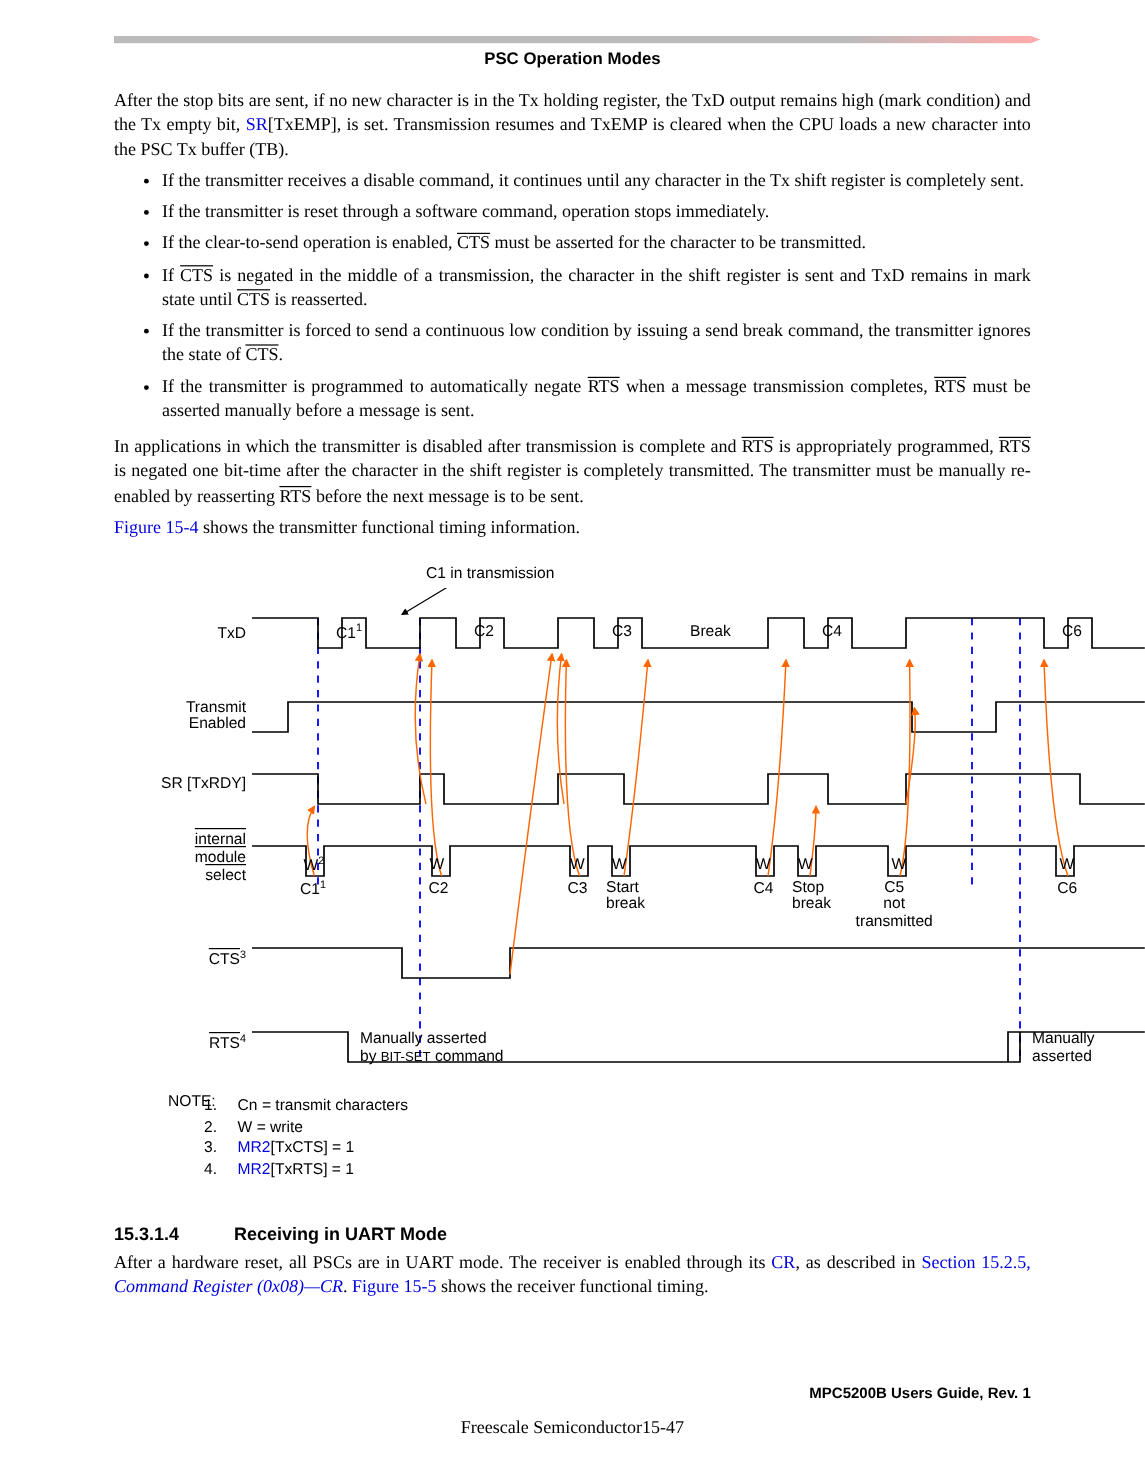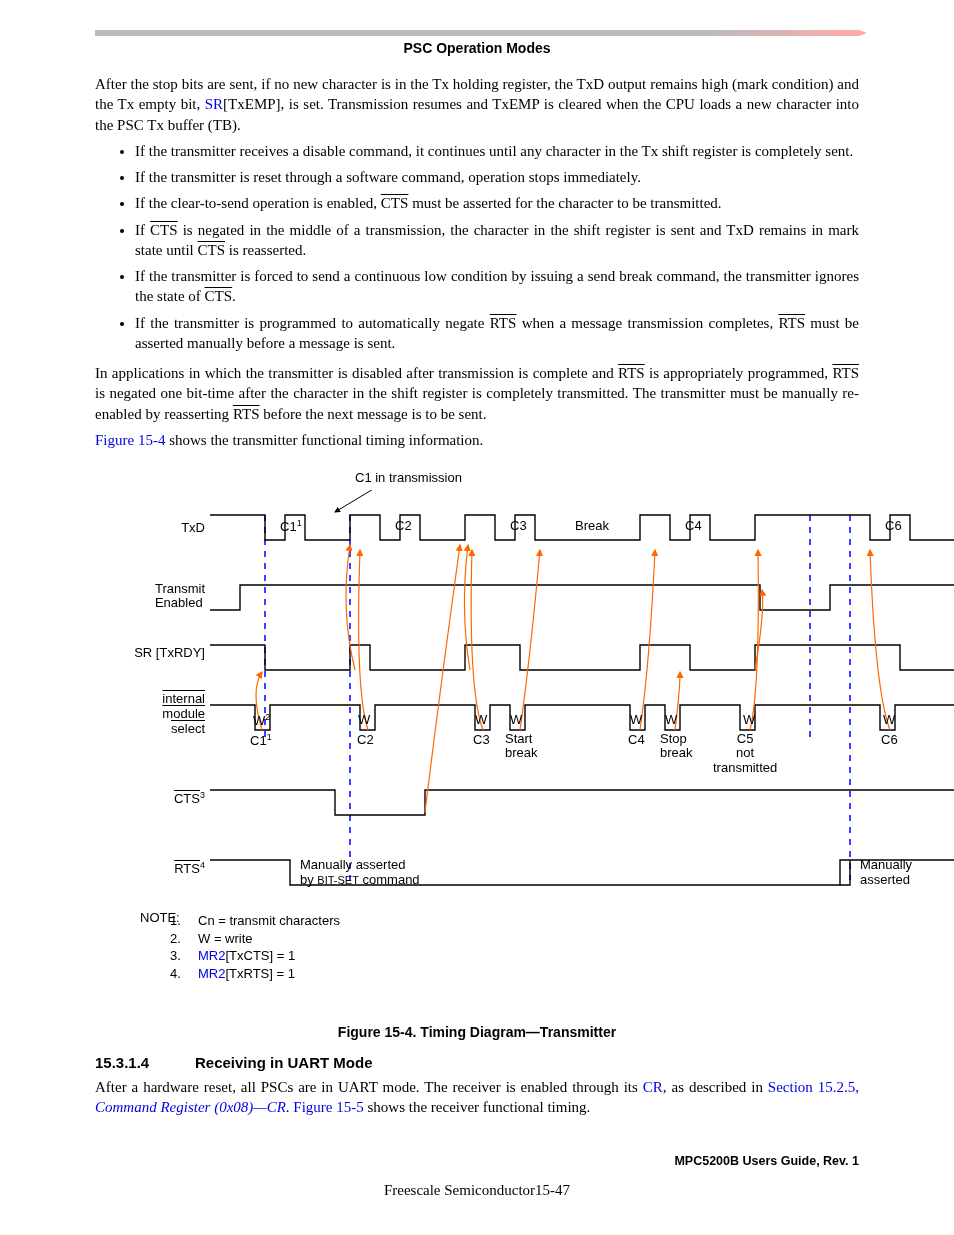--- a/index.html
+++ b/index.html
@@ -100,21 +100,21 @@
     <span>In applications in which the transmitter is disabled after transmission is complete and </span><span class="ovl">RTS</span><span> is appropriately programmed, </span><span class="ovl">RTS</span><span> is negated one bit-time after the character in the shift register is completely transmitted. The transmitter must be manually re-enabled by reasserting </span><span class="ovl">RTS</span><span> before the next message is to be sent.</span>
   </p>
 
   <p>
     <span class="link">Figure 15-4</span><span> shows the transmitter functional timing information.</span>
   </p>
 
   <div class="figwrap">
 
     <div class="lbl lblr" style="left:0;top:50px;width:110px">TxD</div>
-    <div class="lbl lblr" style="left:0;top:112px;width:110px;line-height:1.1"><span style="white-space:pre-line;display:inline-block;text-align:left">Transmit
+    <div class="lbl lblr" style="left:0;top:112px;width:110px;line-height:1.1"><span style="white-space:pre-line;display:inline-block;text-align:right">Transmit
 Enabled</span></div>
     <div class="lbl lblr" style="left:0;top:175px;width:110px">SR [TxRDY]</div>
     <div class="lbl lblr" style="left:0;top:222px;width:110px;line-height:1.15">
       <span style="text-decoration:overline">internal</span><br>
       <span style="text-decoration:overline">module</span><br>
       <span style="text-decoration:overline">select</span>
     </div>
     <div class="lbl lblr" style="left:0;top:320px;width:110px"><span class="ovl">CTS</span><sup>3</sup></div>
     <div class="lbl lblr" style="left:0;top:390px;width:110px"><span class="ovl">RTS</span><sup>4</sup></div>
 
@@ -217,21 +217,20 @@
 
     <div class="lbl" style="left:45px;top:440px">NOTE:</div>
     <div class="lbl" style="left:75px;top:442px;line-height:1.35">
       <div><span style="display:inline-block;width:28px">1.</span><span>Cn = transmit characters</span></div>
       <div><span style="display:inline-block;width:28px">2.</span><span>W = write</span></div>
       <div><span style="display:inline-block;width:28px">3.</span><span class="link">MR2</span><span>[TxCTS] = 1</span></div>
       <div><span style="display:inline-block;width:28px">4.</span><span class="link">MR2</span><span>[TxRTS] = 1</span></div>
     </div>
   </div>
 
-  <div class="figcaption">Figure 15-4. Timing Diagram—Transmitter</div>
 
   <div class="h3">
     <span style="display:inline-block;width:100px">15.3.1.4</span><span>Receiving in UART Mode</span>
   </div>
 
   <p>
     <span>After a hardware reset, all PSCs are in UART mode. The receiver is enabled through its </span><span class="link">CR</span><span>, as described in </span><span class="link"><span>Section 15.2.5, </span><i>Command Register (0x08)—CR</i></span><span>. </span><span class="link">Figure 15-5</span><span> shows the receiver functional timing.</span>
   </p>
 </div>
 

